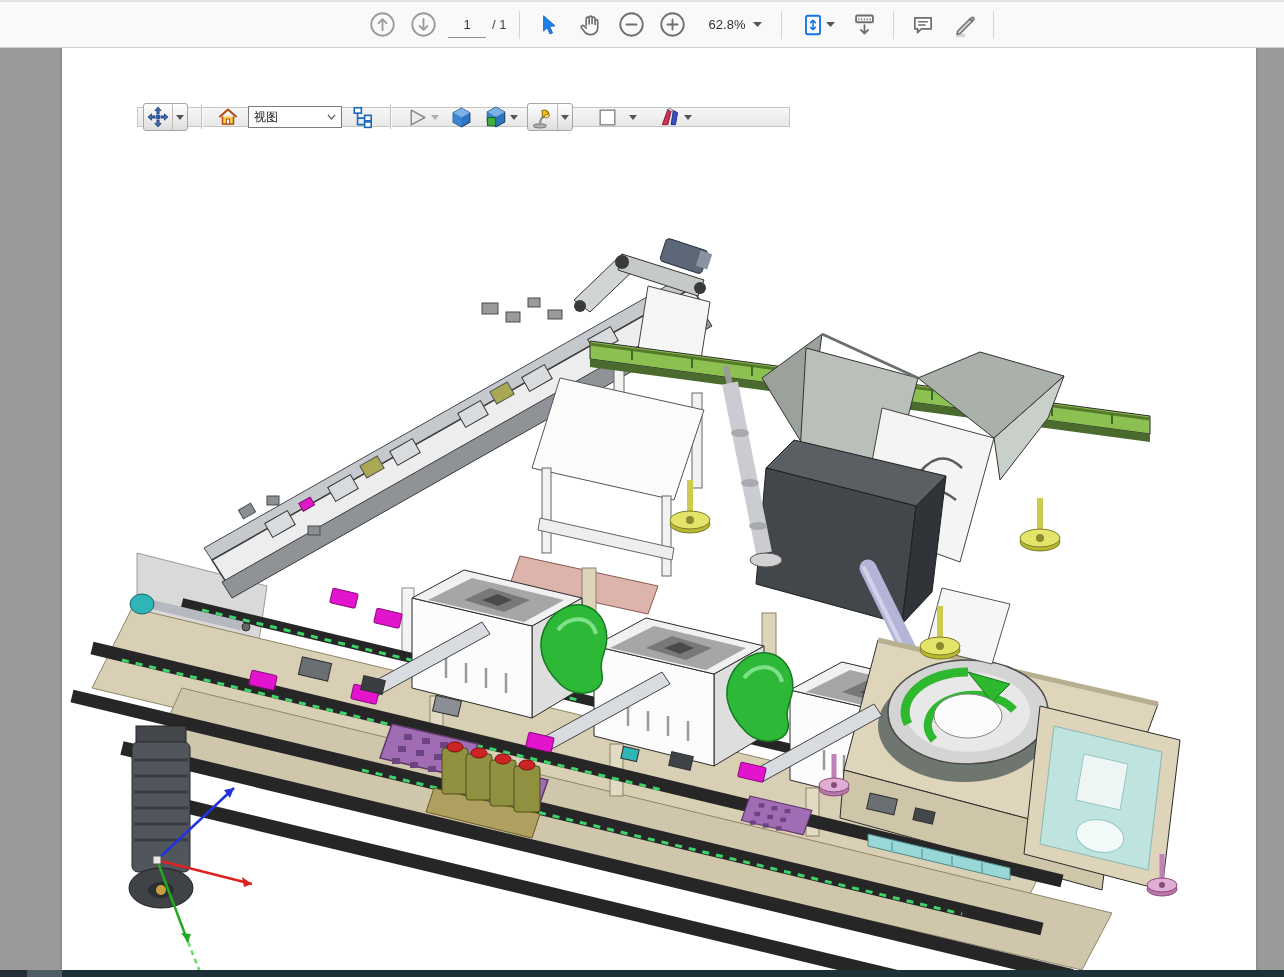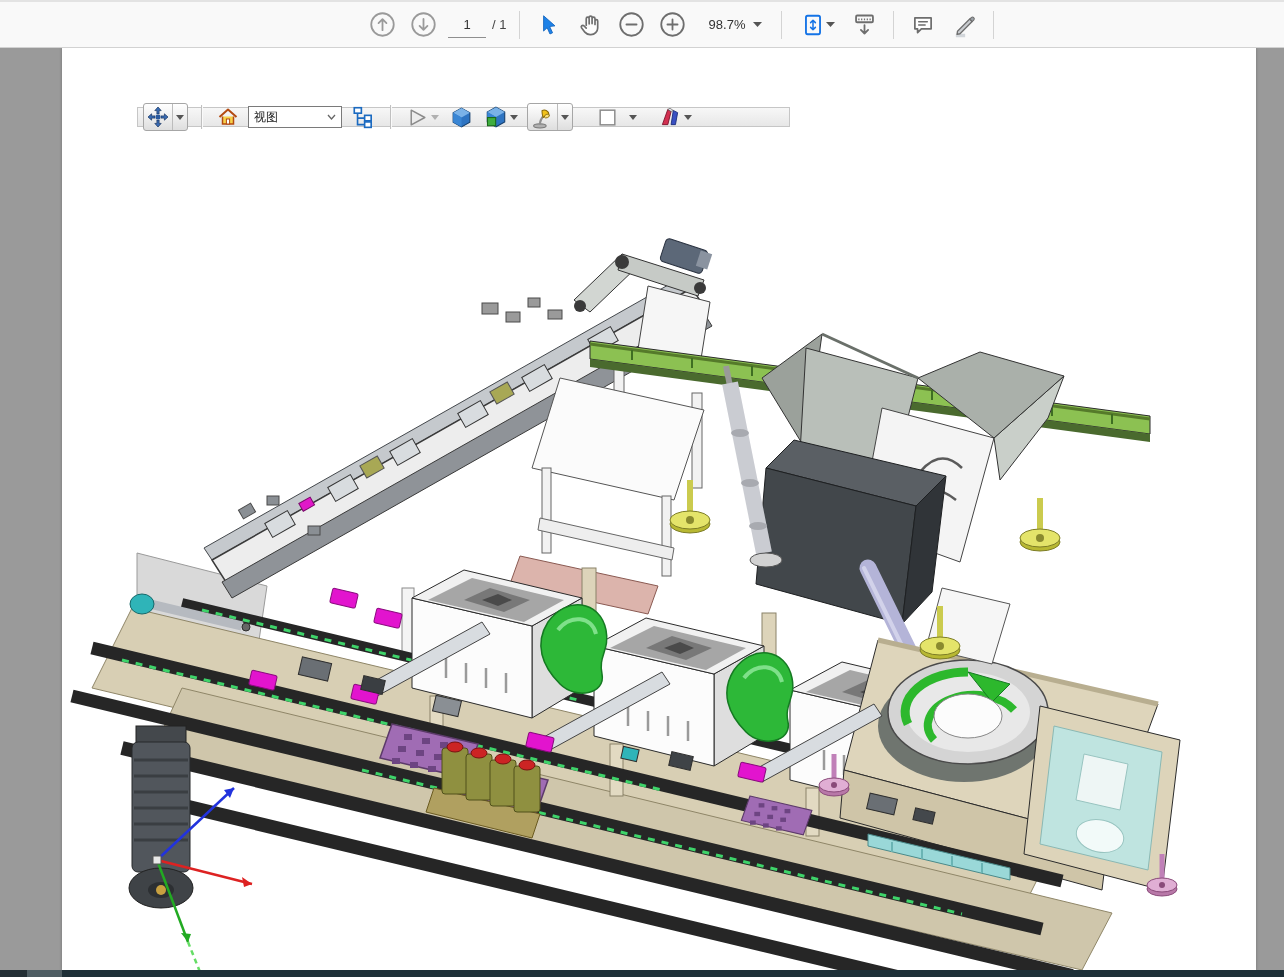--- a/index.html
+++ b/index.html
@@ -83,21 +83,21 @@
         </svg>
     </button>
     <button class="tb-btn">
       <svg width="27" height="27" viewBox="0 0 24 24">
           <circle cx="12" cy="12" r="10" fill="none" stroke="#6e6e6e" stroke-width="1.6"></circle>
           <path d="M7.5 12h9M12 7.5v9" stroke="#6e6e6e" stroke-width="1.6" stroke-linecap="round"></path>
         </svg>
     </button>
 
     <div class="zoom-combo">
-      <span>98.7%</span>
+      <span>62.8%</span>
       <svg class="caret" width="9" height="5" viewBox="0 0 9 5">
           <path d="M0 0h9L4.5 5Z" fill="#555"></path>
         </svg>
     </div>
 
     <div class="tb-sep"></div>
 
     <button class="tb-btn" style="width:44px">
       <svg width="26" height="26" viewBox="0 0 24 24">
           <rect x="5.5" y="3.5" width="13" height="17" rx="1.5" fill="none" stroke="#1473e6" stroke-width="1.7"></rect>

